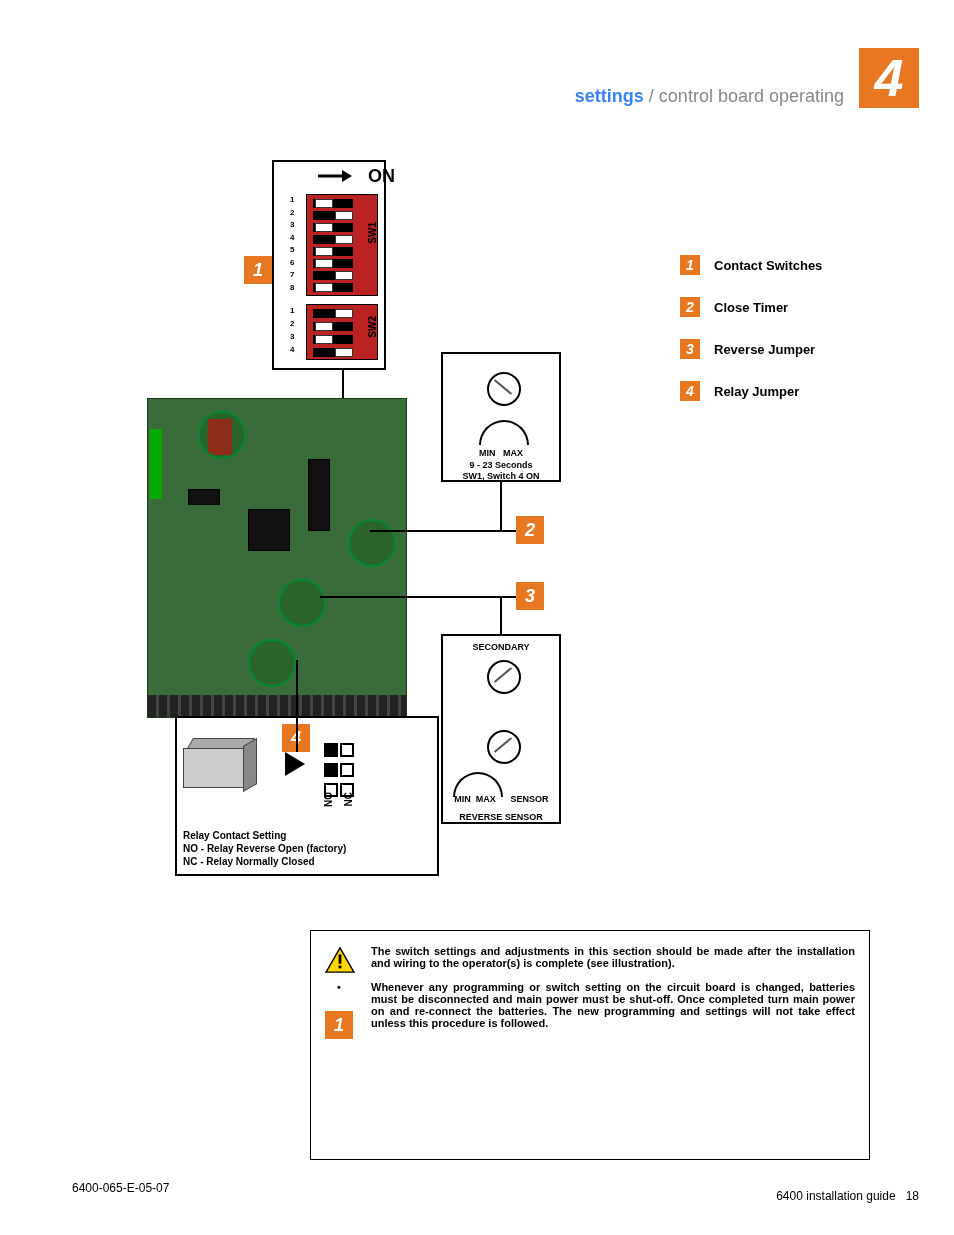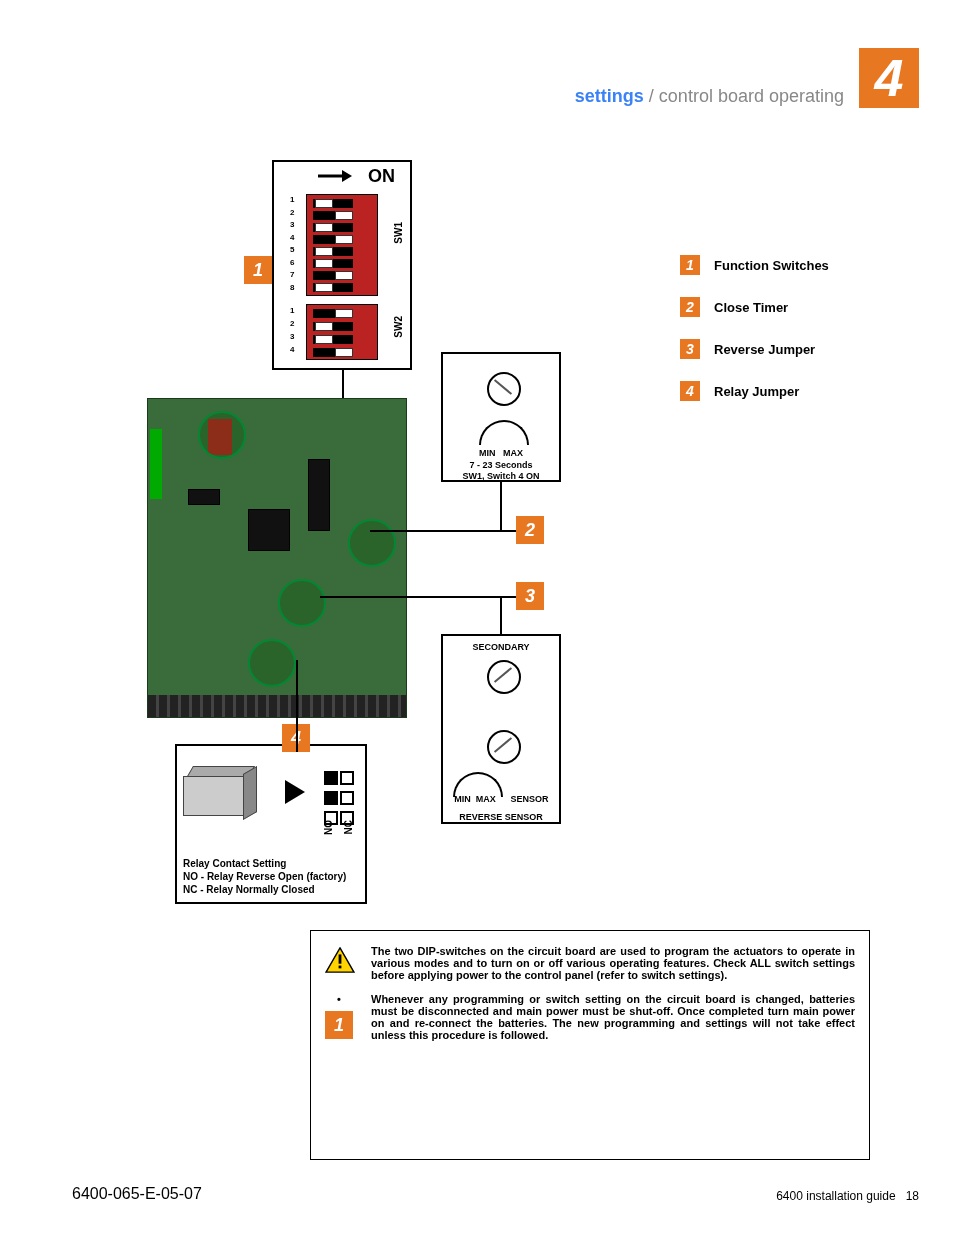--- a/index.html
+++ b/index.html
@@ -2,21 +2,21 @@
 <html><head>
 <meta charset="utf-8">
 <style>
   html,body{margin:0;padding:0;font-family:Arial,Helvetica,sans-serif;background:#fff;color:#000}
   .page{width:954px;height:1235px;position:relative;margin:0 auto}
   .chapnum{position:absolute;top:48px;right:35px;width:60px;height:60px;background:#e87722;color:#fff;font-size:52px;font-weight:700;font-style:italic;display:flex;align-items:center;justify-content:center;font-family:Arial,Helvetica,sans-serif}
   .breadcrumb{position:absolute;top:86px;right:110px;font-size:18px;color:#888}
   .breadcrumb b{font-weight:700;color:#3b82f6}
 
   
-  .dipbox{position:absolute;left:272px;top:160px;width:140px;height:210px;border:2px solid #000;box-sizing:border-box;background:#fff}
+  .dipbox{position:absolute;left:272px;top:160px;width:114px;height:210px;border:2px solid #000;box-sizing:border-box;background:#fff}
   .dipbox .arrow{position:absolute;top:6px;left:44px;font-size:18px;font-weight:700}
   .dipbox .on{position:absolute;top:4px;left:94px;font-size:18px;font-weight:700}
   .dipblock{position:absolute;left:32px;width:70px;background:#b22;border:1px solid #000}
   .dipblock.sw1{top:32px;height:100px}
   .dipblock.sw2{top:142px;height:54px}
   .dipblock .slot{position:absolute;left:6px;width:40px;height:9px;background:#000}
   .dipblock .paddle{position:absolute;width:16px;height:7px;background:#fff;border:1px solid #333;top:0}
   .diplabelcol{position:absolute;left:16px;top:32px;font-size:8px;font-weight:700;line-height:12.5px}
   .diplabelcol.sw2{top:142px;line-height:13px}
   .dipname{position:absolute;right:6px;font-size:10px;font-weight:700;writing-mode:vertical-rl;transform:rotate(180deg)}
@@ -42,21 +42,21 @@
   .revbox .screw{position:absolute;width:30px;height:30px;border:2px solid #000;border-radius:50%}
   .revbox .screw::after{content:'';position:absolute;left:3px;top:12px;width:22px;height:2px;background:#555;transform:rotate(-40deg)}
   .revbox .screw.a{top:24px;left:44px}
   .revbox .screw.b{top:94px;left:44px}
   .revbox .knob{position:absolute;top:136px;left:10px;width:46px;height:23px;border:2px solid #000;border-bottom:none;border-radius:46px 46px 0 0}
   .revbox .mm{position:absolute;top:158px;left:2px;width:60px}
   .revbox .pri{position:absolute;top:158px;right:2px;width:55px}
   .revbox .rs{position:absolute;bottom:0;left:0;right:0}
 
   
-  .relaybox{position:absolute;left:175px;top:744px;width:192px;height:160px;border:2px solid #000;box-sizing:border-box;background:#fff}
+  .relaybox{position:absolute;left:175px;top:716px;width:264px;height:160px;border:2px solid #000;box-sizing:border-box;background:#fff}
   .relaybox .note{position:absolute;left:6px;bottom:6px;font-size:10px;font-weight:700;line-height:13px}
   .relaybox .hdr{position:absolute;left:146px;top:24px;width:32px;height:42px}
   .relaybox .pin{width:10px;height:10px;border:2px solid #000;display:inline-block;margin:1px}
   .relaybox .pin.fill{background:#000}
   .relaybox .no{position:absolute;left:146px;top:74px;font-size:10px;font-weight:700;writing-mode:vertical-rl;transform:rotate(180deg)}
   .relaybox .nc{position:absolute;left:166px;top:74px;font-size:10px;font-weight:700;writing-mode:vertical-rl;transform:rotate(180deg)}
   .relaybox .arrow{position:absolute;left:108px;top:34px;width:0;height:0;border-left:20px solid #000;border-top:12px solid transparent;border-bottom:12px solid transparent}
   .relaybox .box3d{position:absolute;left:6px;top:20px;width:80px;height:50px}
   .relaybox .box3d .front{position:absolute;left:0;top:10px;width:60px;height:38px;background:#ccc;border:1px solid #444}
   .relaybox .box3d .top{position:absolute;left:6px;top:0;width:60px;height:12px;background:#aaa;border:1px solid #444;transform:skewX(-30deg)}
@@ -89,21 +89,21 @@
 
   
   .infobox{position:absolute;left:310px;top:930px;width:560px;height:230px;border:1px solid #000;box-sizing:border-box;padding:14px 14px 14px 60px;font-size:11px}
   .infobox p{margin:0 0 12px 0;text-align:justify;font-weight:700}
   .infobox .warn{position:absolute;left:14px;top:16px;width:30px;height:26px}
   .infobox .warn svg{width:30px;height:26px}
   .infobox .badge1{position:absolute;left:14px;top:80px}
   .infobox .bullet{font-weight:700}
   .infobox .bullet .dot{position:absolute;left:-34px}
 
-  .footer-left{position:absolute;left:72px;bottom:32px;font-size:16px}
+  .footer-left{position:absolute;left:72px;bottom:40px;font-size:12px}
   .footer-right{position:absolute;right:35px;bottom:32px;font-size:12px}
 </style>
 </head>
 <body>
 
 <div class="page">
 
   <div class="chapnum">4</div>
   <div class="breadcrumb">
     <b>settings</b><span> / control board operating</span>
@@ -187,21 +187,21 @@
     <div class="mark m2"></div>
     <div class="mark m3"></div>
     <div class="mark m4"></div>
     <div class="term"></div>
   </div>
 
   <div class="closetimer">
     <div class="screw"></div>
     <div class="knob"></div>
     <div class="mm"><span>MIN</span>&nbsp;&nbsp;&nbsp;<span>MAX</span></div>
-    <div class="ln1">7 - 23 Seconds</div>
+    <div class="ln1">9 - 23 Seconds</div>
     <div class="ln2">SW1, Switch 4 ON</div>
   </div>
 
   <div class="revbox">
     <div class="sec">SECONDARY</div>
     <div class="screw a"></div>
     <div class="screw b"></div>
     <div class="knob"></div>
     <div class="mm"><span>MIN</span>&nbsp;&nbsp;<span>MAX</span></div>
     <div class="pri">SENSOR</div>
@@ -230,21 +230,21 @@
   </div>
 
   <div class="badge big abs" style="left:244px;top:256px">1</div>
   <div class="badge big abs" style="left:516px;top:516px">2</div>
   <div class="badge big abs" style="left:516px;top:582px">3</div>
   <div class="badge big abs" style="left:282px;top:724px">4</div>
 
   <div class="legend">
     <div class="row">
         <span class="badge">1</span>
-        <span>Function Switches</span>
+        <span>Contact Switches</span>
       </div>
     <div class="row">
         <span class="badge">2</span>
         <span>Close Timer</span>
       </div>
     <div class="row">
         <span class="badge">3</span>
         <span>Reverse Jumper</span>
       </div>
     <div class="row">
@@ -262,21 +262,21 @@
 
   <div class="infobox">
     <div class="warn">
       <svg viewBox="0 0 32 28">
           <polygon points="16,1 31,27 1,27" fill="#ffd400" stroke="#000" stroke-width="1.5"></polygon>
           <rect x="14.5" y="8" width="3" height="10" fill="#000"></rect>
           <rect x="14.5" y="20" width="3" height="3" fill="#000"></rect>
         </svg>
     </div>
     <div class="badge big badge1">1</div>
-    <p>The two DIP-switches on the circuit board are used to program the actuators to operate in various modes and to turn on or off various operating features.  Check ALL switch settings before applying power to the control panel (refer to switch settings).</p>
+    <p>The switch settings and adjustments in this section should be made after the installation and wiring to the operator(s) is complete (see illustration).</p>
     <p class="bullet" style="position:relative;margin-left:0"><span class="dot">•</span><span>Whenever any programming or switch setting on the circuit board is changed, batteries must be disconnected and main power must be shut-off.  Once completed turn main power on and re-connect the batteries.  The new programming and settings will not take effect unless this procedure is followed.</span></p>
   </div>
 
   <div class="footer-left">6400-065-E-05-07</div>
   <div class="footer-right">
     <span>6400 installation guide</span>&nbsp;&nbsp;&nbsp;<span>18</span>
   </div>
 
 </div>
 

